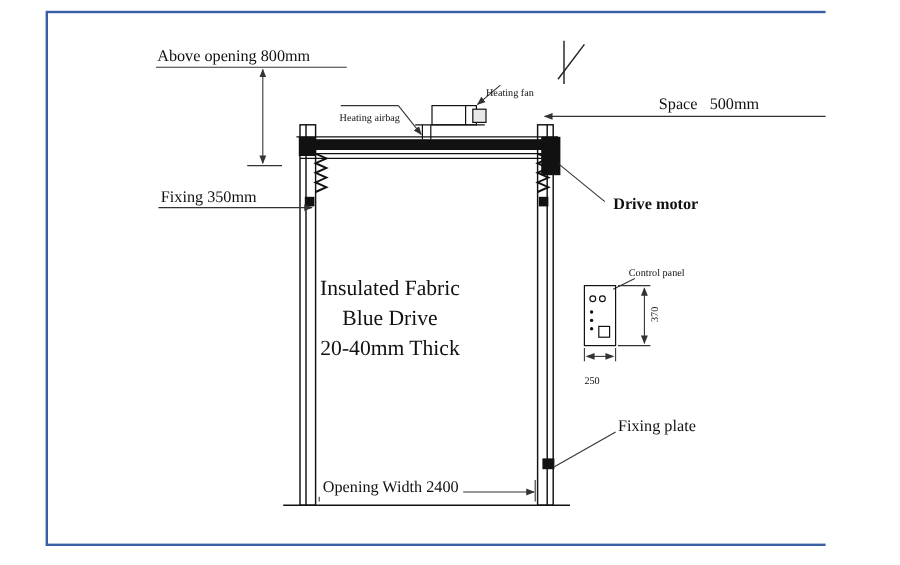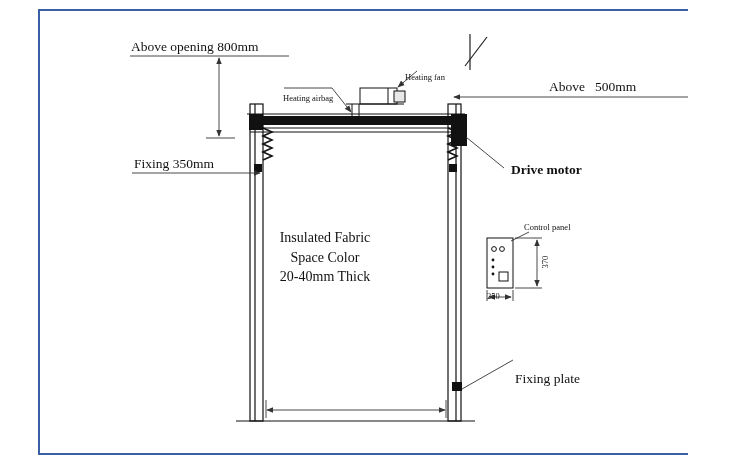--- a/index.html
+++ b/index.html
@@ -21,21 +21,21 @@
     box-sizing: border-box;
   }
   svg.linework { position: absolute; left: 0; top: 0; }
   .lbl { position: absolute; white-space: pre; color: #111111; }
   .lbl-lg { font-size: 13.5px; }
   .lbl-sm { font-size: 8.5px; }
   .fabric-text {
     position: absolute;
     left: 243px; top: 228px; width: 164px;
     text-align: center;
-    font-size: 14px;
+    font-size: 18px;
     line-height: 1.4;
   }
   .dim-370 {
     position: absolute;
     left: 530px; top: 257px; width: 30px;
     text-align: center;
     font-size: 8.5px;
     transform: rotate(-90deg);
   }
   .opening-width {
@@ -161,34 +161,35 @@
       <line x1="236" y1="421" x2="475" y2="421"></line>
     </g>
   </svg>
 
   <div class="lbl lbl-lg" style="left:131px; top:39px;">Above opening 800mm</div>
 
   <div class="lbl lbl-sm" style="left:283px; top:93px;">Heating airbag</div>
 
   <div class="lbl lbl-sm" style="left:405px; top:72px;">Heating fan</div>
 
-  <div class="lbl lbl-lg" style="left:549px; top:79px;">Above   500mm</div>
+  <div class="lbl lbl-lg" style="left:549px; top:79px;">Space   500mm</div>
 
   <div class="lbl lbl-lg" style="left:134px; top:156px;">Fixing 350mm</div>
 
   <div class="lbl lbl-lg" style="left:511px; top:162px;font-weight:bold;">Drive motor</div>
 
   <div class="fabric-text">
     <div>Insulated Fabric</div>
-    <div>Space Color</div>
+    <div>Blue Drive</div>
     <div>20-40mm Thick</div>
   </div>
 
   <div class="lbl lbl-sm" style="left:524px; top:222px;">Control panel</div>
 
   <div class="dim-370">370</div>
 
-  <div class="lbl lbl-sm" style="left:487px; top:291px;">250</div>
+  <div class="lbl lbl-sm" style="left:487px; top:312px;">250</div>
 
-  <div class="lbl lbl-lg" style="left:515px; top:347px;margin-top:24px;">Fixing plate</div>
+  <div class="lbl lbl-lg" style="left:515px; top:347px;">Fixing plate</div>
 
+  <div class="lbl lbl-lg opening-width" style="left:265px; top:398px;">Opening Width 2400</div>
 
 </div>
 
 </body></html>

